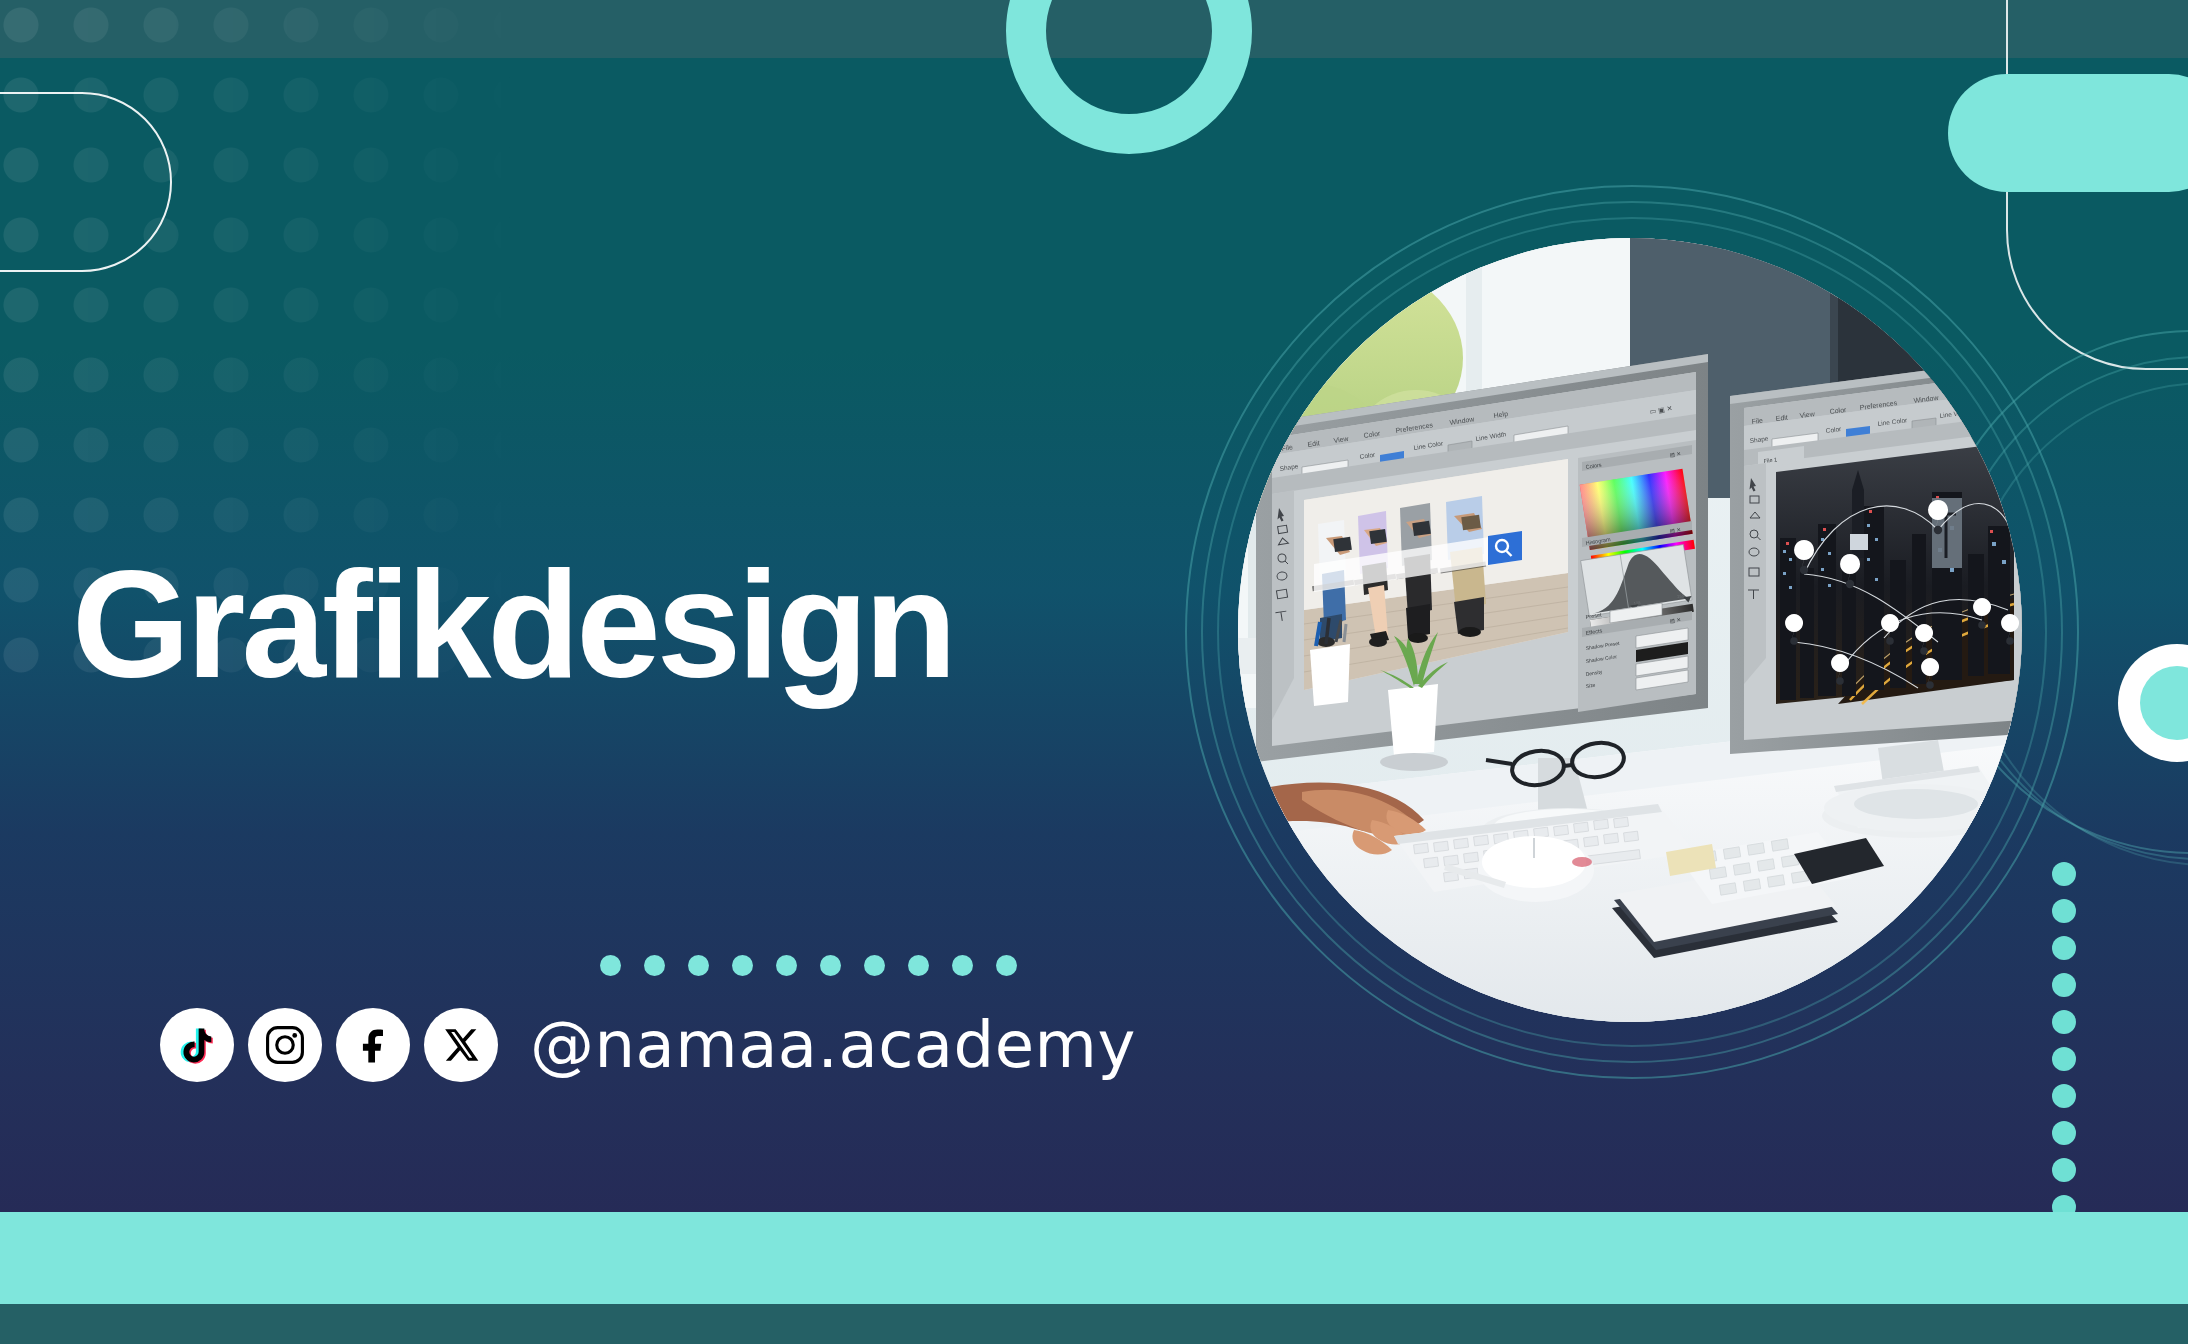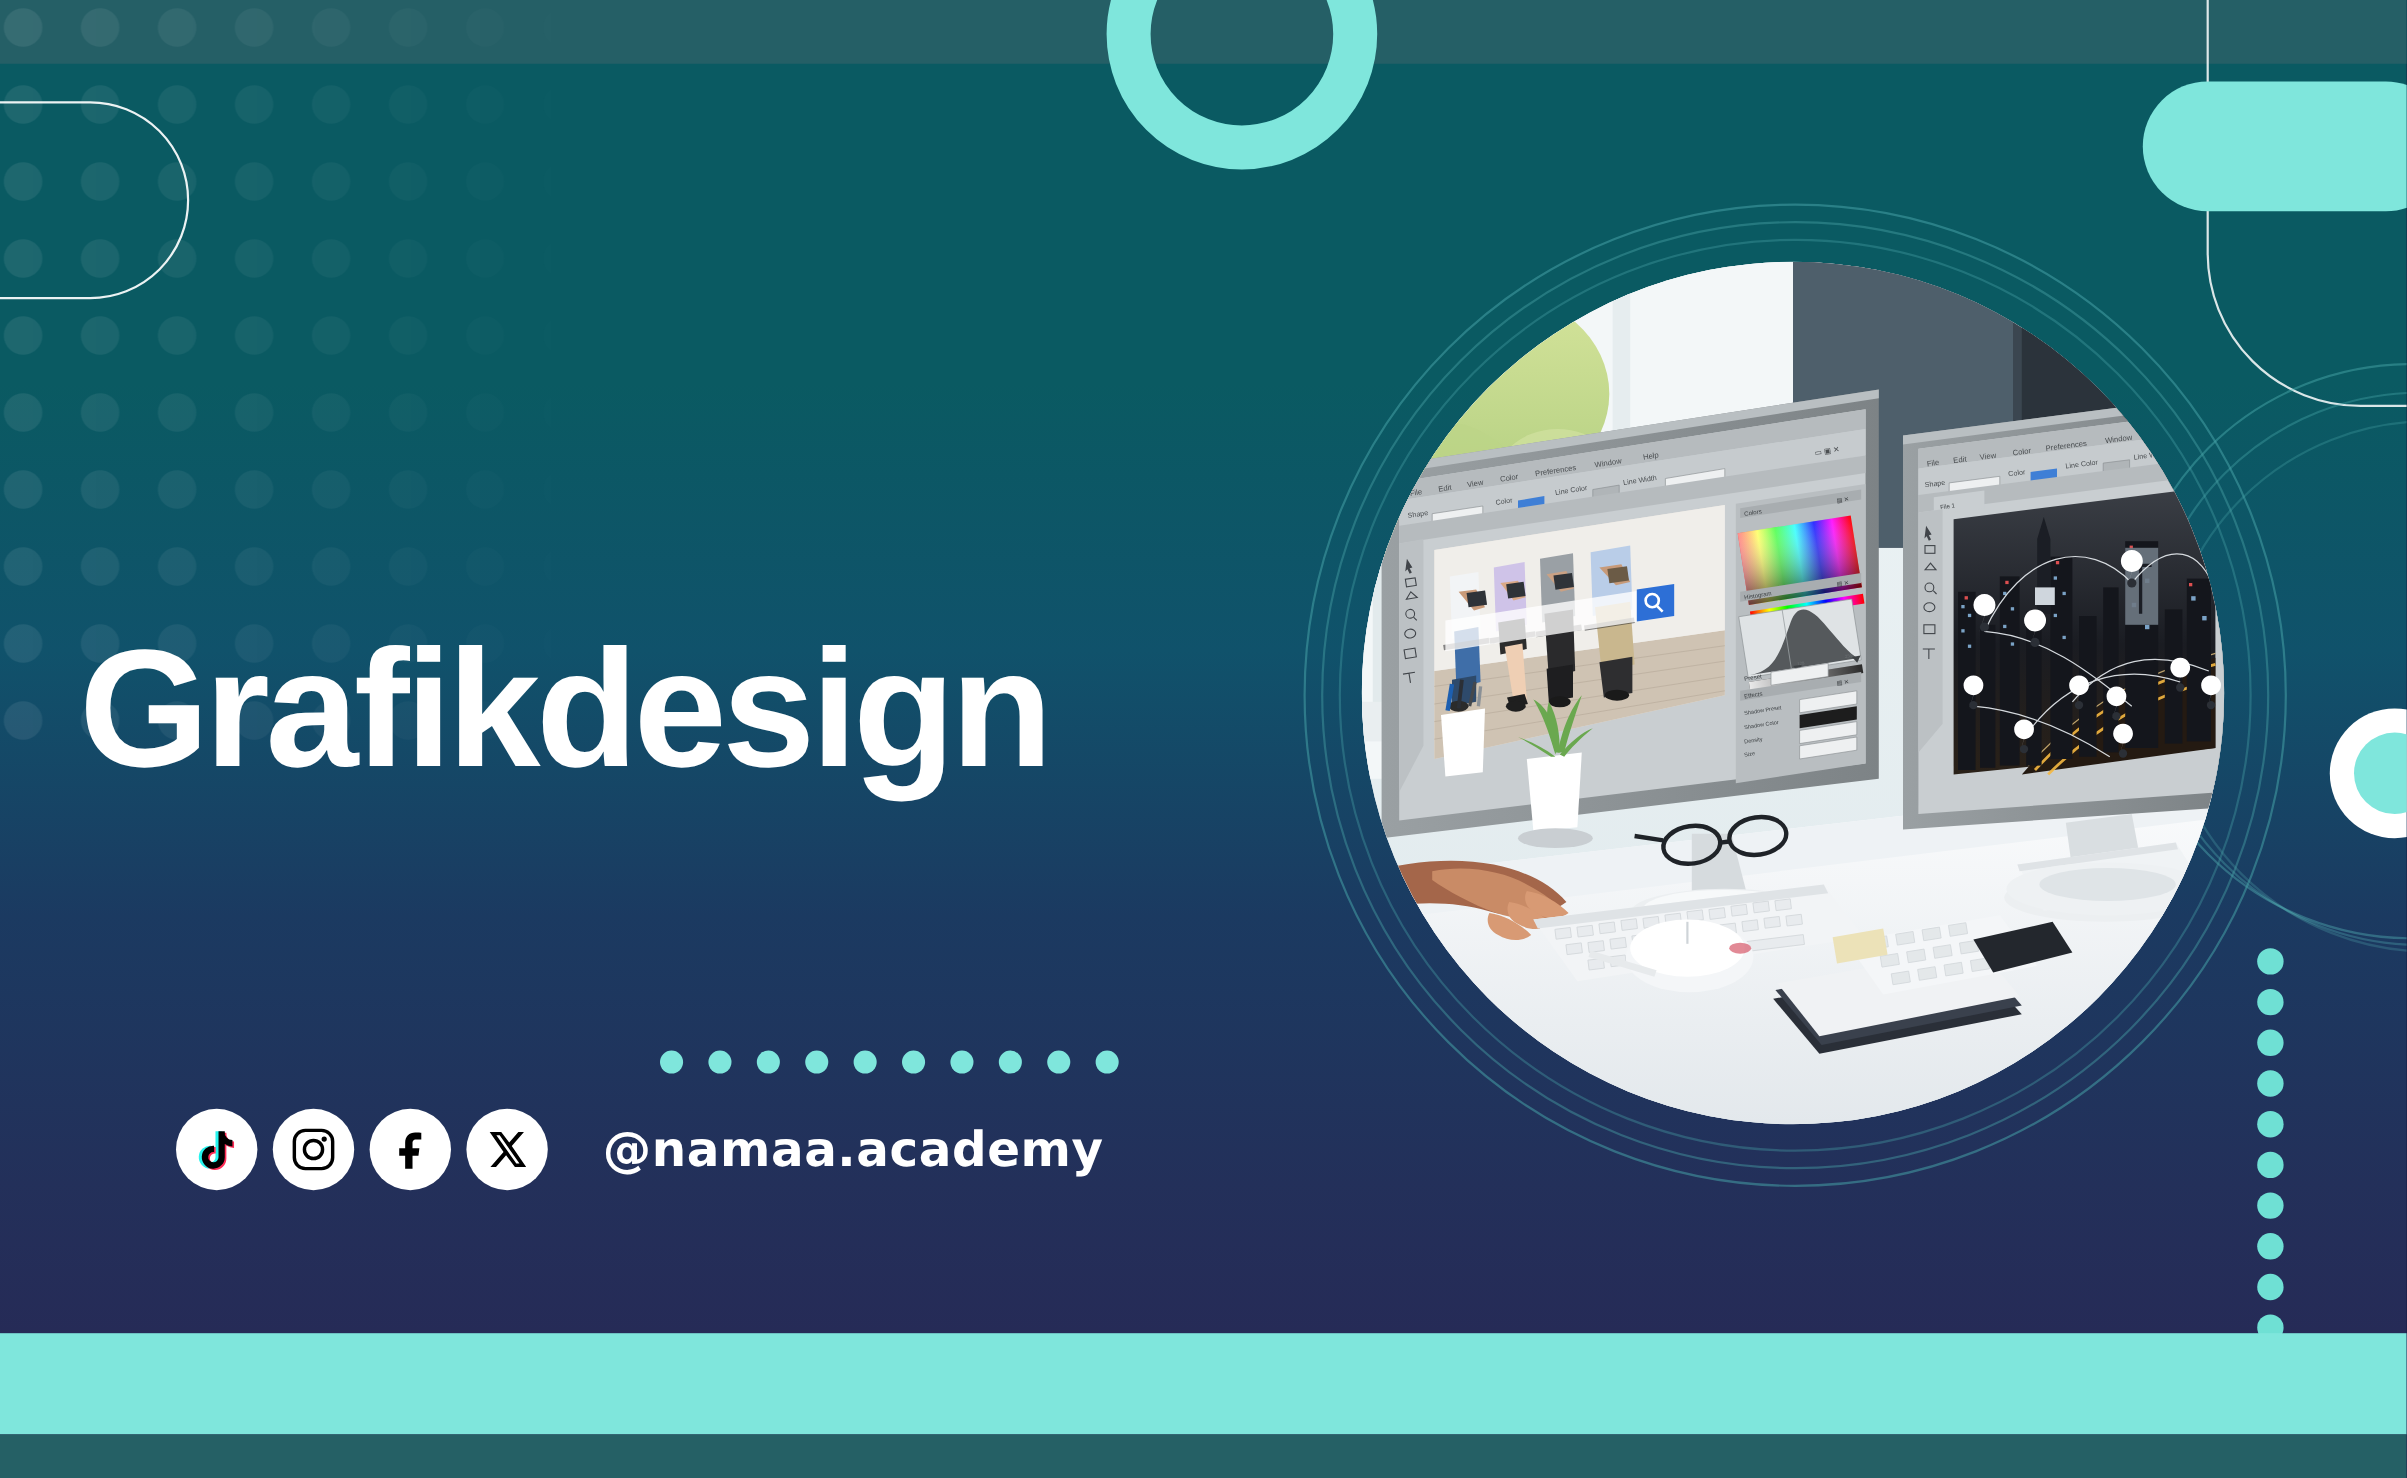--- a/index.html
+++ b/index.html
@@ -73,21 +73,21 @@
   .pr2{left:16px;top:16px;width:858px;height:858px;border-color:rgba(70,160,165,.45);}
   .pr3{left:32px;top:32px;width:826px;height:826px;border-color:rgba(70,160,165,.38);}
   .photo{
     position:absolute;left:53px;top:53px;width:784px;height:784px;border-radius:50%;
     overflow:hidden;background:#dfe6ea;
   }
   .photo svg{display:block;width:784px;height:784px;}
 
   
   .title{
-    position:absolute;left:72px;top:568px;
+    position:absolute;left:72px;top:548px;
     color:#ffffff;font-size:152px;line-height:1;font-weight:700;
     letter-spacing:-4px;white-space:nowrap;
     font-family:"Liberation Sans","DejaVu Sans",sans-serif;
   }
 
   
   .dotrow{position:absolute;left:600px;top:955px;display:flex;gap:23px;}
   .dotrow span{width:21px;height:21px;border-radius:50%;background:#7fe6dc;display:block;}
 
   
@@ -96,22 +96,22 @@
 
   
   .social{position:absolute;left:160px;top:1008px;display:flex;align-items:center;}
   .s-icon{
     width:74px;height:74px;border-radius:50%;background:#ffffff;
     margin-right:14px;position:relative;display:flex;align-items:center;justify-content:center;
     flex:0 0 auto;
   }
   .s-icon svg{display:block;}
   .handle{
-    margin-left:36px;color:#ffffff;font-size:44px;letter-spacing:.5px;white-space:nowrap;
-    font-weight:700;font-family:"DejaVu Sans","Liberation Sans",sans-serif;
+    margin-left:18px;color:#ffffff;font-size:64px;letter-spacing:.5px;white-space:nowrap;
+    font-weight:400;font-family:"DejaVu Sans","Liberation Sans",sans-serif;
   }
 </style>
 </head>
 <body>
 
 <div id="stage">
 
   <div class="topband"></div>
   <div class="dotfield"></div>
 

